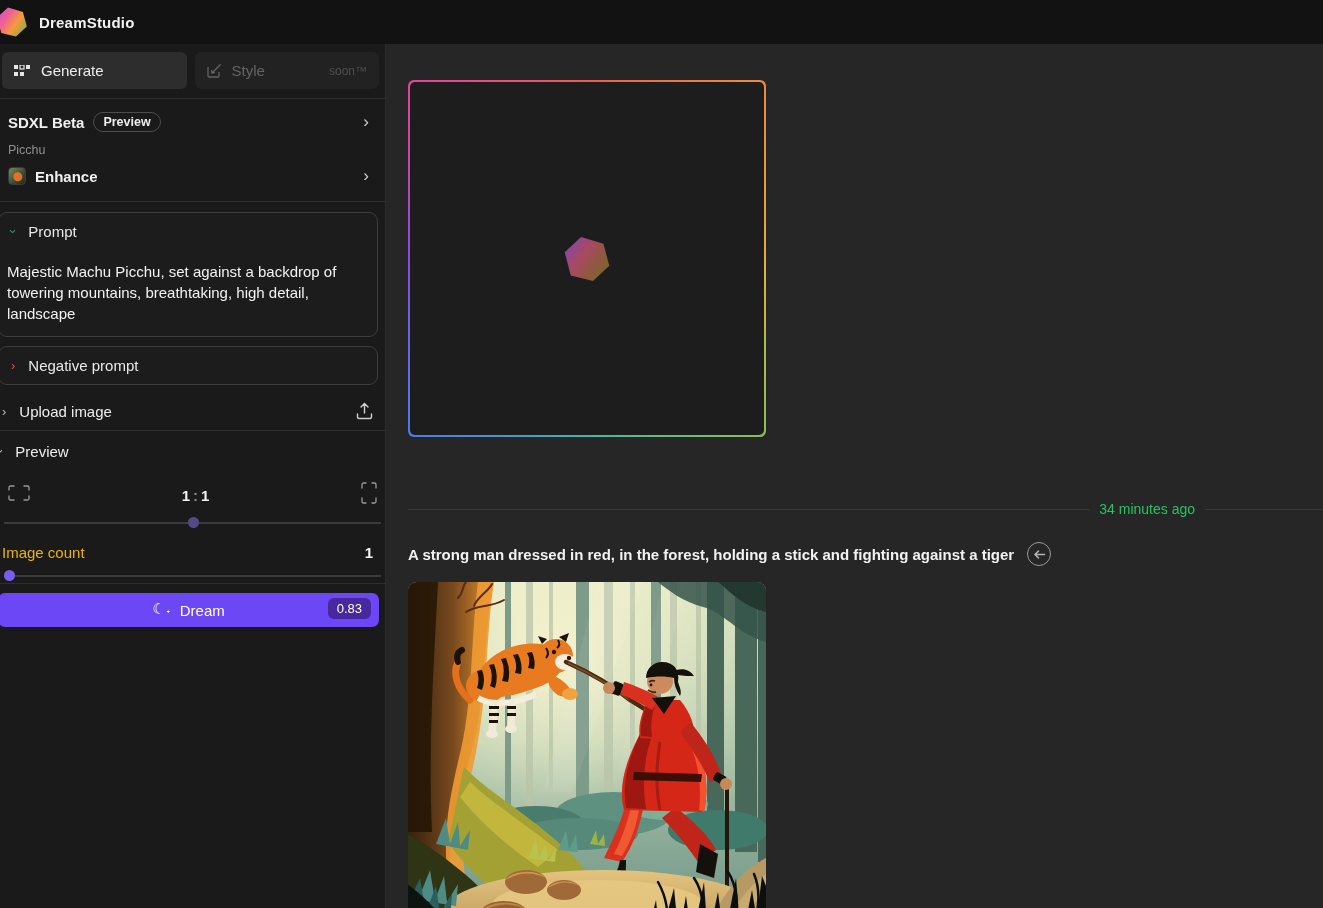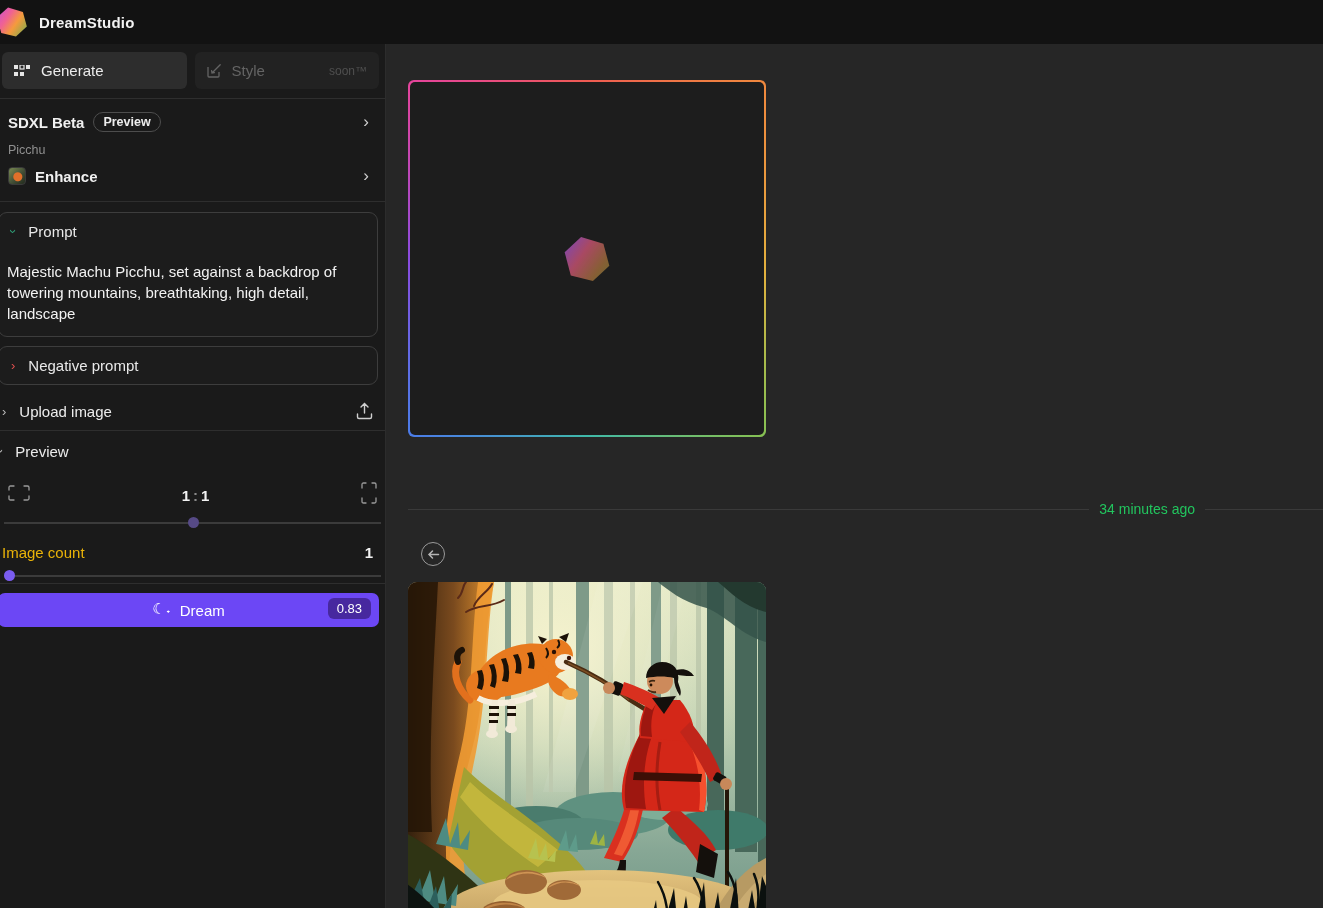--- a/index.html
+++ b/index.html
@@ -260,20 +260,21 @@
     </div>
   </div>
 
   <div class="time-divider">
     <div class="l"></div>
     <span class="txt">34 minutes ago</span>
     <div class="r"></div>
   </div>
 
   <div class="hist-row">
+    <span class="hist-prompt">A strong man dressed in red, in the forest, holding a stick and fighting against a tiger</span>
     <button class="reuse-btn">
       <svg width="13" height="13" viewBox="0 0 13 13" fill="none" stroke="#b5b5b5" stroke-width="1.5" stroke-linecap="round">
         <path d="M11.5 6.5 L2 6.5 M5.5 3 L2 6.5 L5.5 10"></path>
       </svg>
     </button>
   </div>
 
   <div class="hist-image">
     <svg width="358" height="358" viewBox="0 0 358 358">
       <defs>

